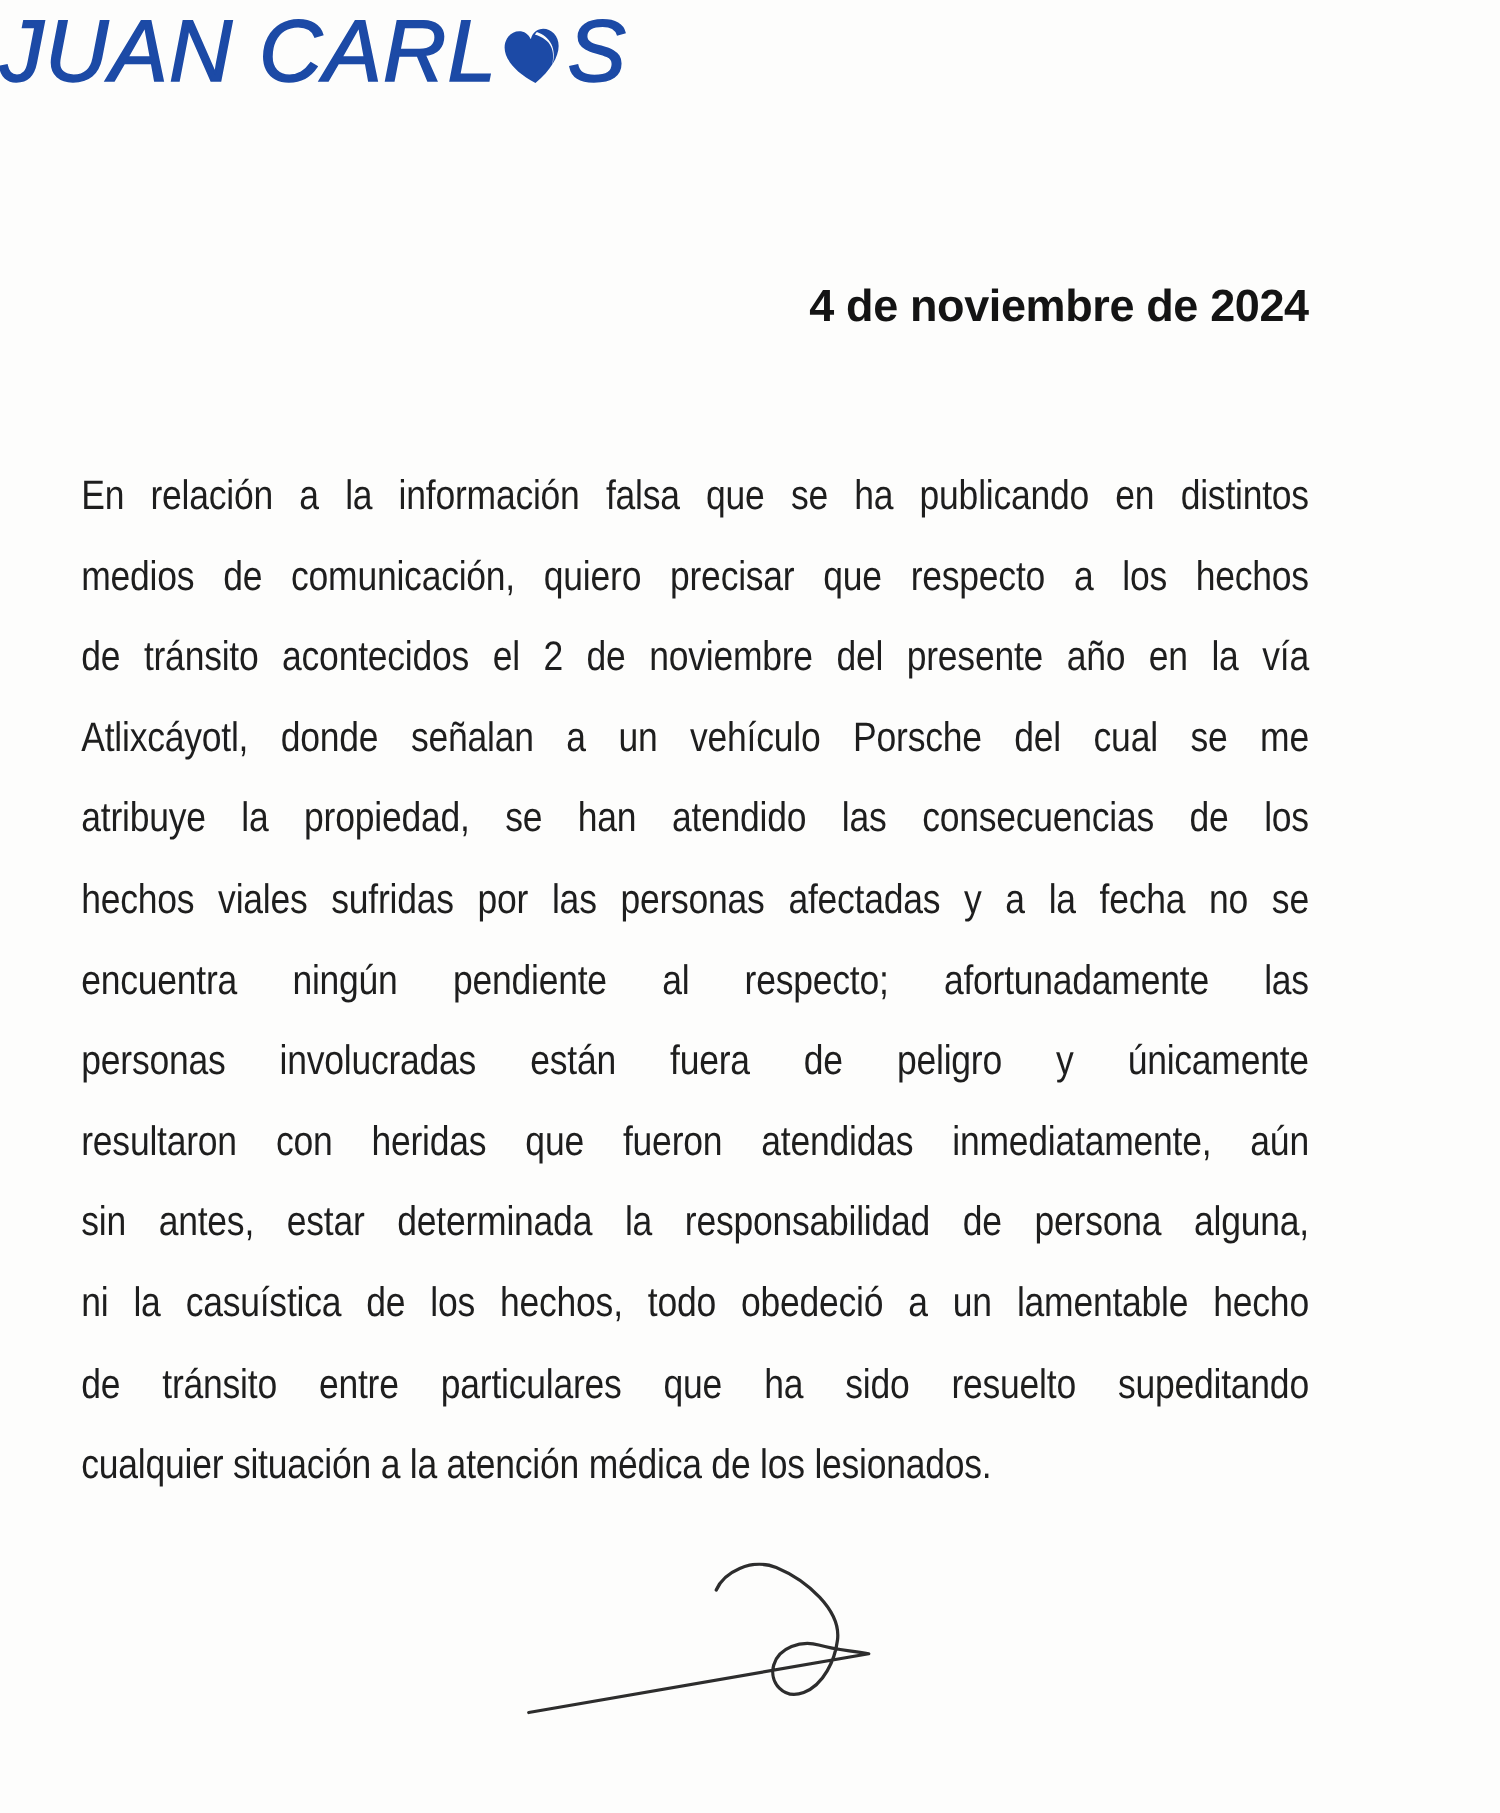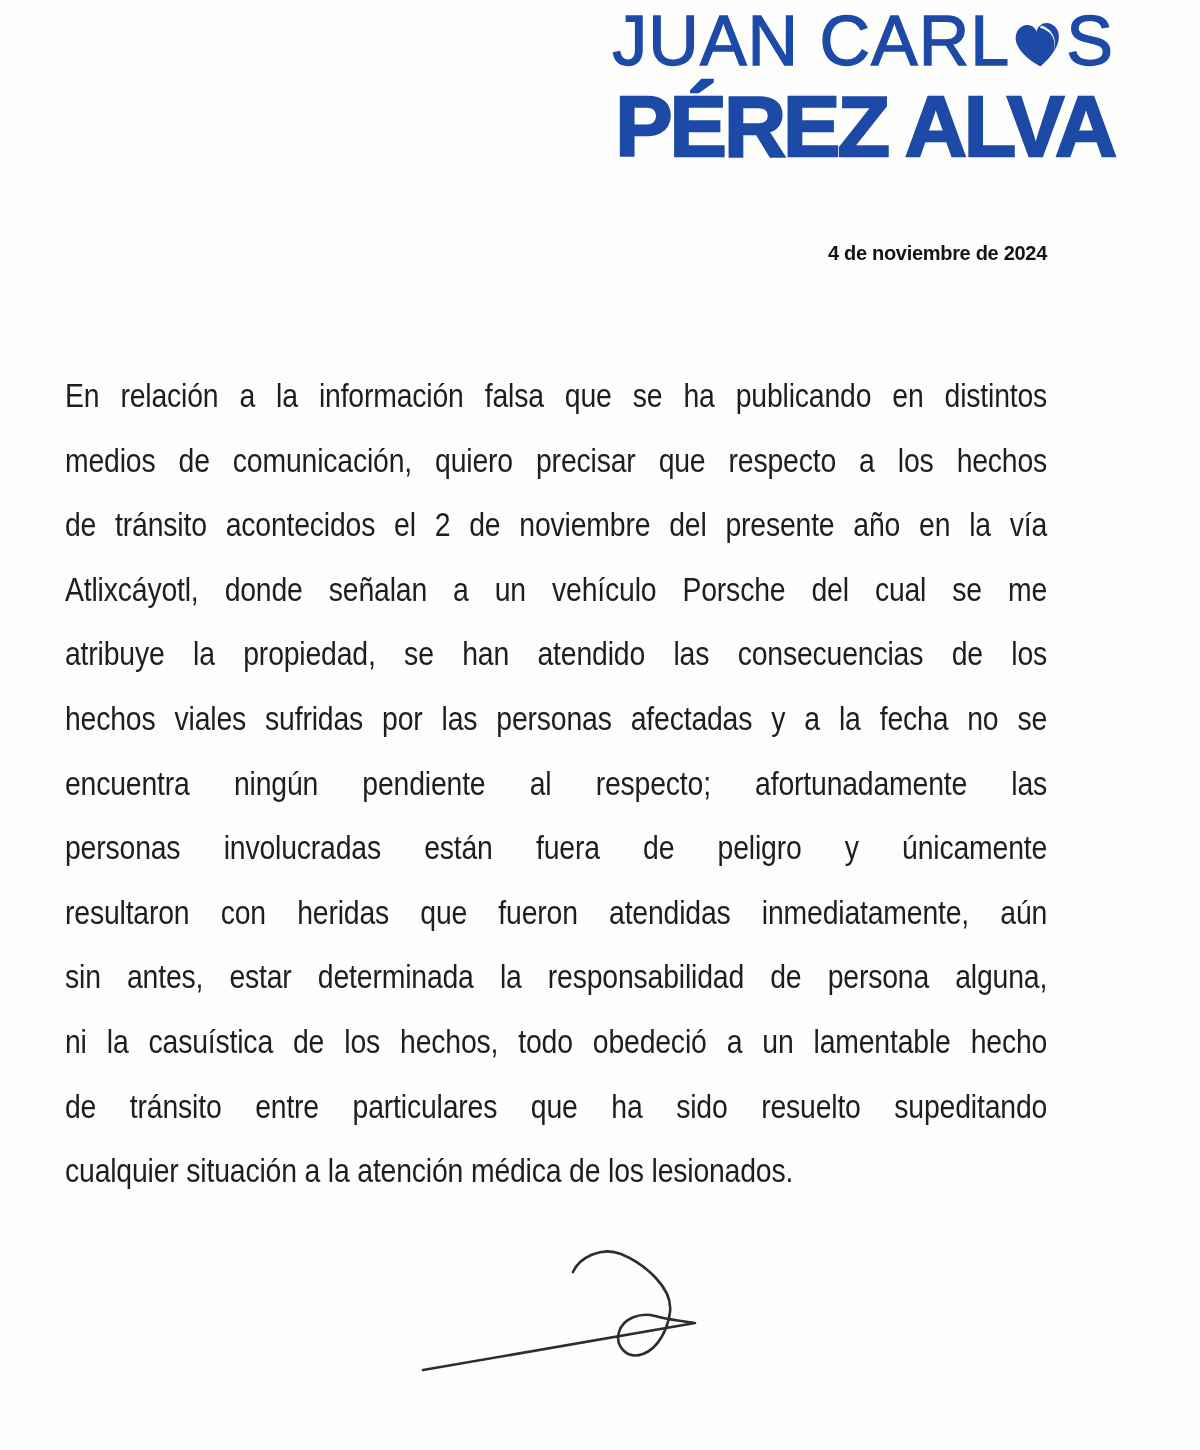--- a/index.html
+++ b/index.html
@@ -13,24 +13,25 @@
     font-family: "Liberation Sans", "DejaVu Sans", sans-serif;
     color: var(--ink, #1c1c1c);
   }
 
   
   .logo {
     position: absolute;
     top: 6px;
     left: 0;
     width: 1114px;
-    text-align: right;
+    text-align: left;
     color: var(--logo-blue, #1c4aa6);
     line-height: 1;
     user-select: none;
+    font-style: italic;
   }
   .logo-line1 {
     font-size: 70px;
     font-weight: 400;
     letter-spacing: 1px;
     -webkit-text-stroke: 1.3px currentColor;
     white-space: nowrap;
   }
   .logo-line1 .heart {
     display: inline-block;
@@ -45,23 +46,23 @@
     font-size: 86px;
     font-weight: 700;
     letter-spacing: -3px;
     -webkit-text-stroke: 2.3px currentColor;
     white-space: nowrap;
   }
 
   
   .date-line {
     position: absolute;
-    top: 242px;
+    top: 224px;
     right: 153px;
-    font-size: 20px;
+    font-size: 36px;
     font-weight: 700;
     color: #141414;
     letter-spacing: -0.3px;
     text-align: center;
   }
 
   
   .letter-body {
     position: absolute;
     top: 364px;
@@ -107,21 +108,20 @@
 </head>
 <body>
 
 <div class="page">
 
   <div class="logo">
     <div class="logo-line1"><span>JUAN CARL</span><svg class="heart" viewBox="0 0 60 56" aria-hidden="true">
         <path d="M30 53 C 9 39 1 22 9 11 C 15 3 27 4 30 14 C 33 4 45 3 51 11 C 59 22 51 39 30 53 Z" fill="var(--logo-blue, #1c4aa6)"></path>
         <path d="M36 8 C 47 13 53 25 46 40 C 51 26 48 16 34 10 Z" fill="#fdfdfc"></path>
       </svg><span>S</span></div>
-    <div class="logo-line2">PÉREZ ALVA</div>
   </div>
 
   <div class="date-line">4 de noviembre de 2024</div>
 
   <div class="letter-body">
     <div class="body-line">En relación a la información falsa que se ha publicando en distintos</div>
     <div class="body-line">medios de comunicación, quiero precisar que respecto a los hechos</div>
     <div class="body-line">de tránsito acontecidos el 2 de noviembre del presente año en la vía</div>
     <div class="body-line">Atlixcáyotl, donde señalan a un vehículo Porsche del cual se me</div>
     <div class="body-line">atribuye la propiedad, se han atendido las consecuencias de los</div>

